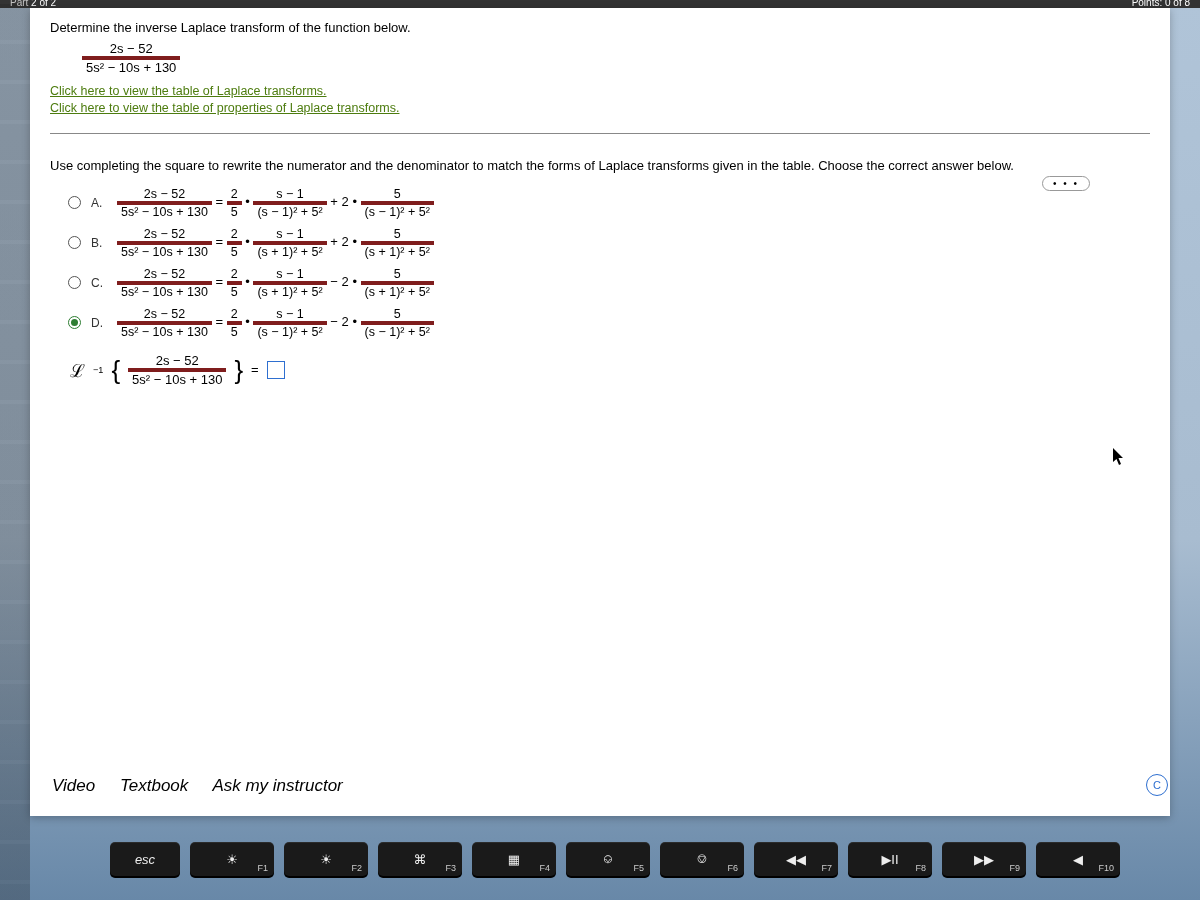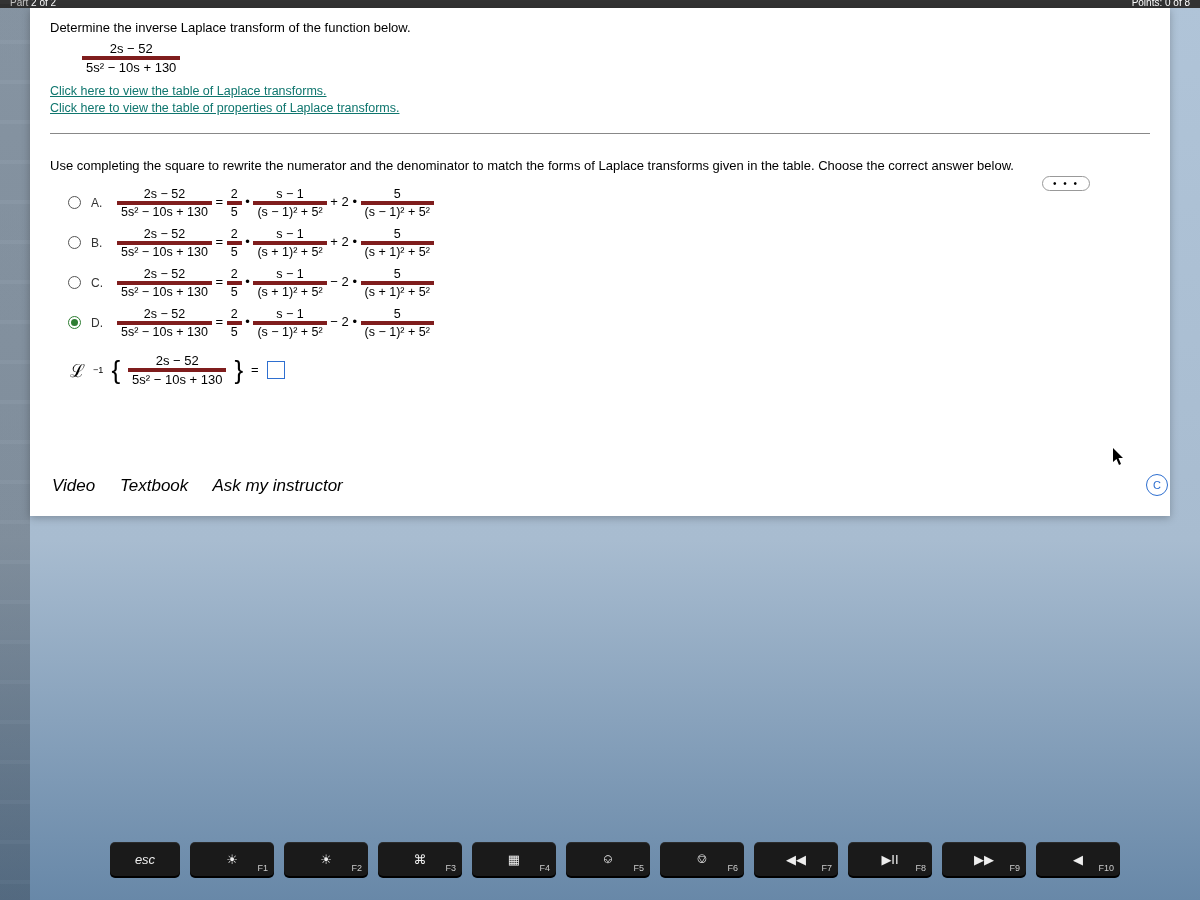--- a/index.html
+++ b/index.html
@@ -18,34 +18,34 @@
     display: flex;
     align-items: flex-end;
     padding: 0 10px;
     color: #fff;
     font-size: 10px;
     justify-content: space-between;
   }
   .page-wrap {
     background: #fff;
     margin: 0 30px 0 30px;
-    height: 508px;
+    height: 808px;
     position: relative;
     box-shadow: 0 2px 8px rgba(0,0,0,.25);
   }
   .content { padding: 12px 20px 10px 20px; }
   .prompt { font-size: 13px; margin-bottom: 6px; }
   .expr-box { margin-left: 32px; margin-top: 6px; margin-bottom: 8px; }
   .frac { display: inline-block; text-align: center; vertical-align: middle; }
   .frac .num { display: block; border-bottom: 4px solid #7f1d1d; padding: 0 4px; }
   .frac .den { display: block; padding: 0 4px; }
   sup { font-size: .7em; vertical-align: super; }
   .links { margin-top: 6px; }
   .links a {
-    color: #0f766e; font-size: 12.5px;
+    color: #4d7c0f; font-size: 12.5px;
     display: block; line-height: 1.35;
   }
   hr.sep {
     border: none; border-top: 1px solid #888; margin: 16px 0 8px 0;
   }
   .more-pill {
     position: absolute; right: 80px; top: 168px;
     border: 1px solid #999; border-radius: 10px;
     padding: 1px 10px; font-size: 10px; letter-spacing: 2px;
     background: #fff; cursor: pointer;

